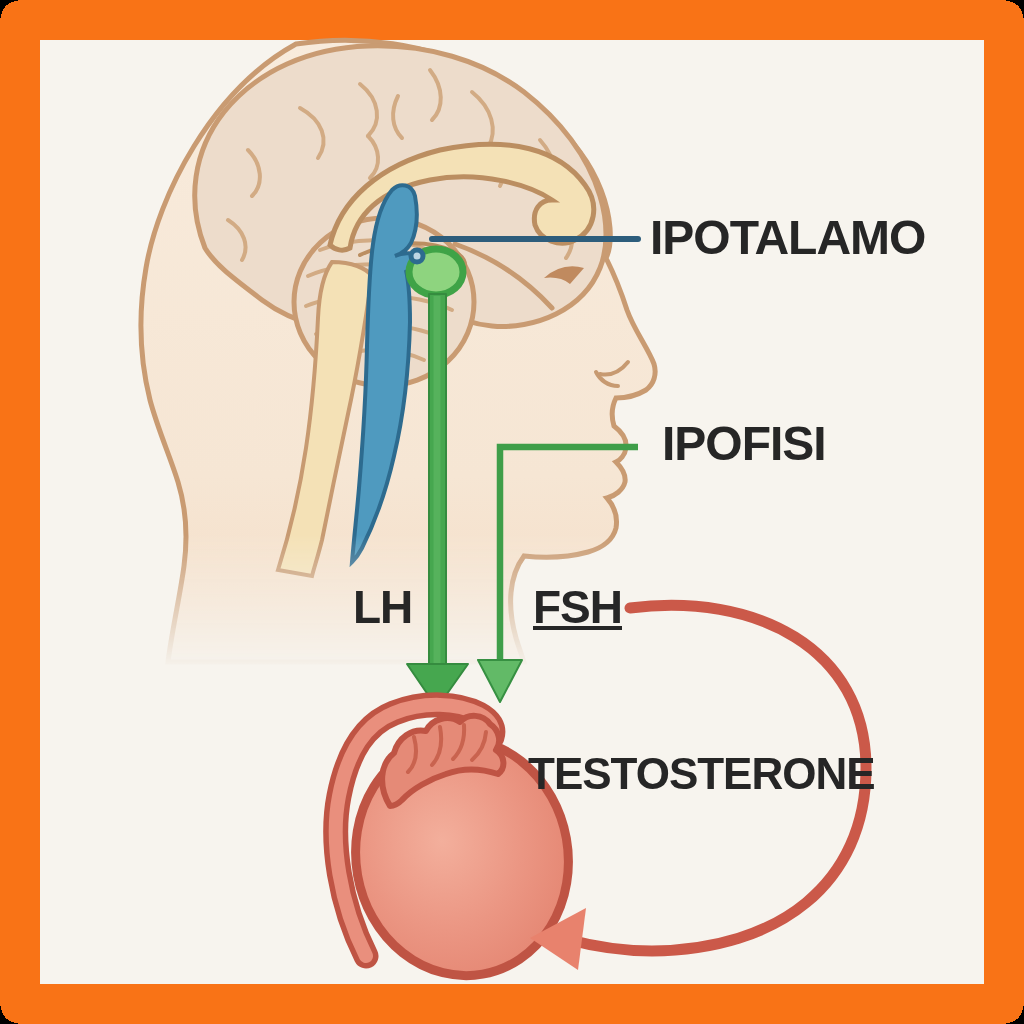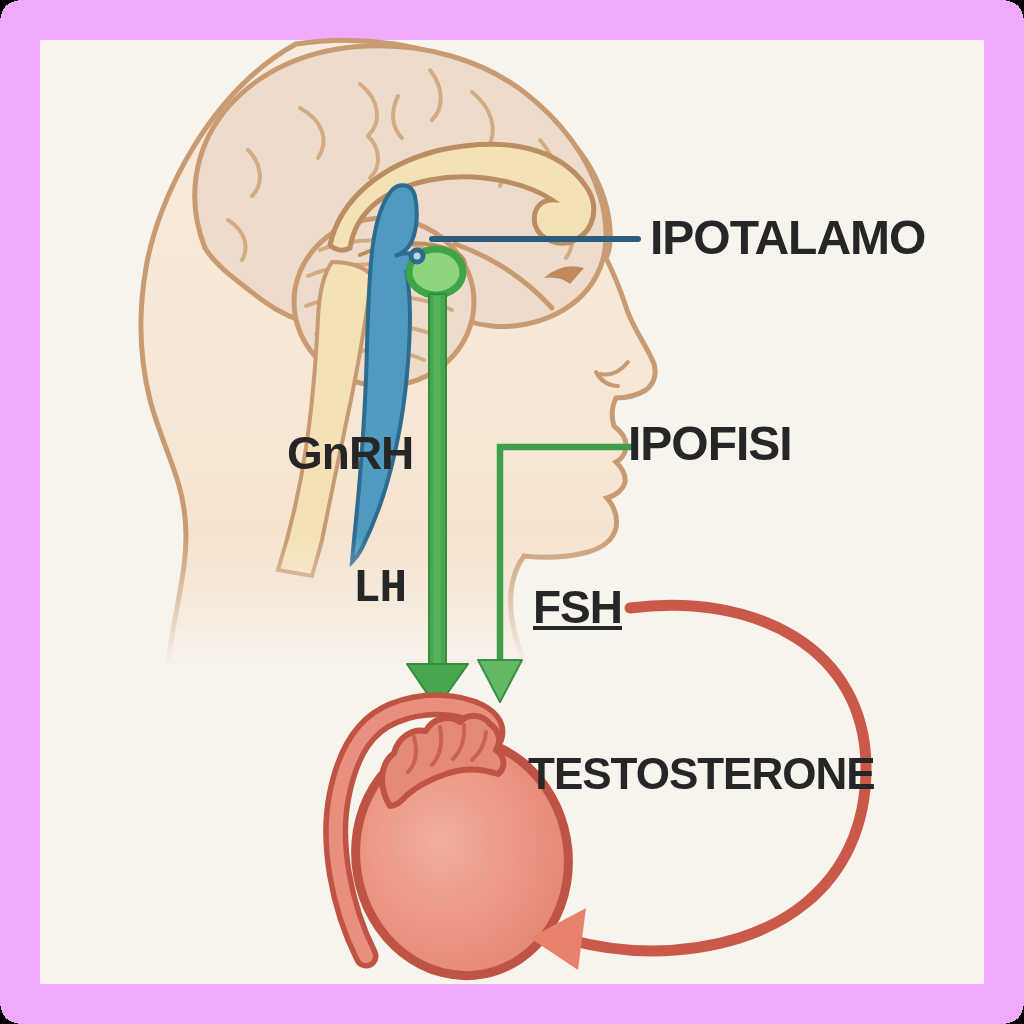--- a/index.html
+++ b/index.html
@@ -1,18 +1,18 @@
 <!DOCTYPE html>
 <html style="--canvas: #f7f4ee; --text: #262626; --skin-fill: #f8e9d9; --outline-tan: #c99b72; --brain-fill: #eddccb; --corpus-callosum: #f4e1b6; --ventricle-blue: #4f9abf; --ventricle-stroke: #2d6b8f; --pituitary-green: #8ed47f; --arrow-green: #46a74f; --leader-green: #3f9e49; --leader-blue: #2d5d7c; --feedback-red: #cb5949; --testis-fill: #e5866f; --testis-stroke: #bf5444;"><head>
 <meta charset="utf-8">
 <style>
   html,body{margin:0;padding:0;background:#ffffff;}
   #stage{
     position:relative;width:1024px;height:1024px;overflow:hidden;
-    background:#f0abfc;
+    background:#f97316;
     font-family:"Liberation Sans", sans-serif;
   }
   #canvas{
     position:absolute;left:40px;top:40px;width:944px;height:944px;
     background:var(--canvas, #f7f4ee);
   }
   #art{position:absolute;left:0;top:0;width:1024px;height:1024px;}
   .lbl{
     position:absolute;color:var(--text,#262626);font-weight:700;
     line-height:1;letter-spacing:-1px;white-space:nowrap;
@@ -233,23 +233,22 @@
       <path class="redcurve" d="
         M 630,608
         C 755,592 866,648 866,768
         C 866,884 778,950 652,951
         C 622,951 592,946 566,939"></path>
       <polygon points="530,938 586,908 578,970" fill="#e8826d"></polygon>
     </g>
   </svg>
 
   <div class="lbl lbl-big" style="left:650px;top:214px;">IPOTALAMO</div>
-  <div class="lbl lbl-big" style="left:628px;top:420px;">IPOFISI</div>
-  <div class="lbl lbl-mid" style="left:287px;top:430px;">GnRH</div>
-  <div class="lbl lbl-mid" style="left:353px;top:566px;font-family:Liberation Mono, monospace;">LH</div>
+  <div class="lbl lbl-big" style="left:662px;top:420px;">IPOFISI</div>
+  <div class="lbl lbl-mid" style="left:353px;top:584px;">LH</div>
   <div class="lbl lbl-mid" style="left:533px;top:584px;text-decoration:underline;">FSH</div>
   <div class="lbl lbl-testo" style="left:528px;top:752px;">TESTOSTERONE</div>
 
   <div class="corner tl"></div>
   <div class="corner tr"></div>
   <div class="corner bl"></div>
   <div class="corner br"></div>
 </div>
 
 </body></html>

